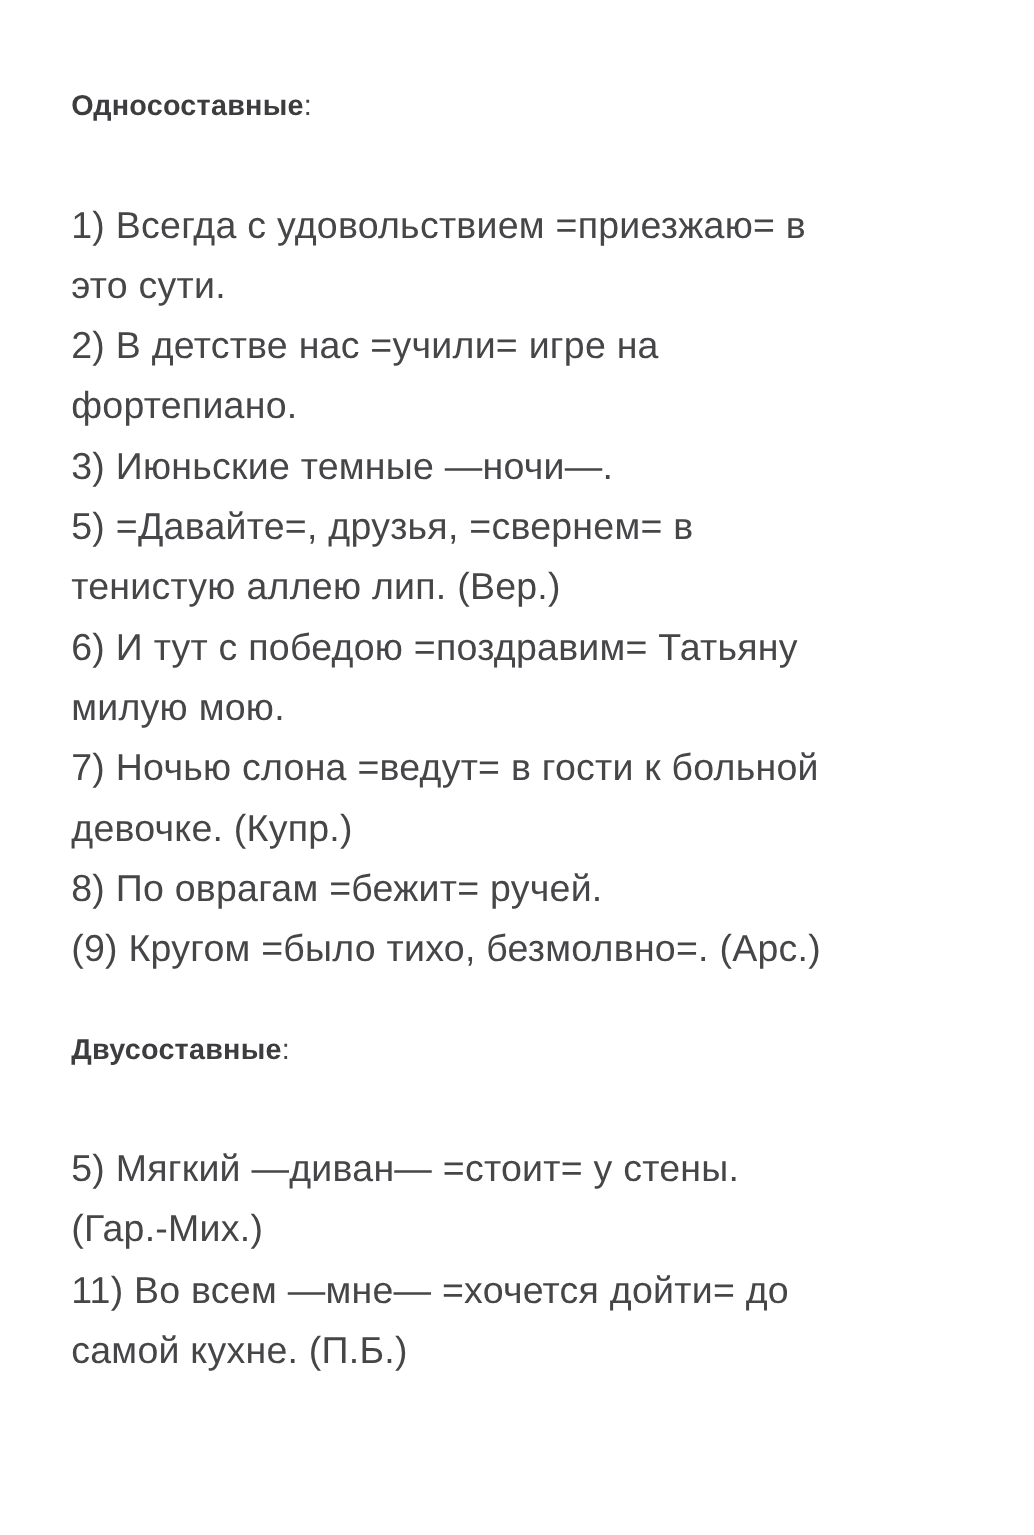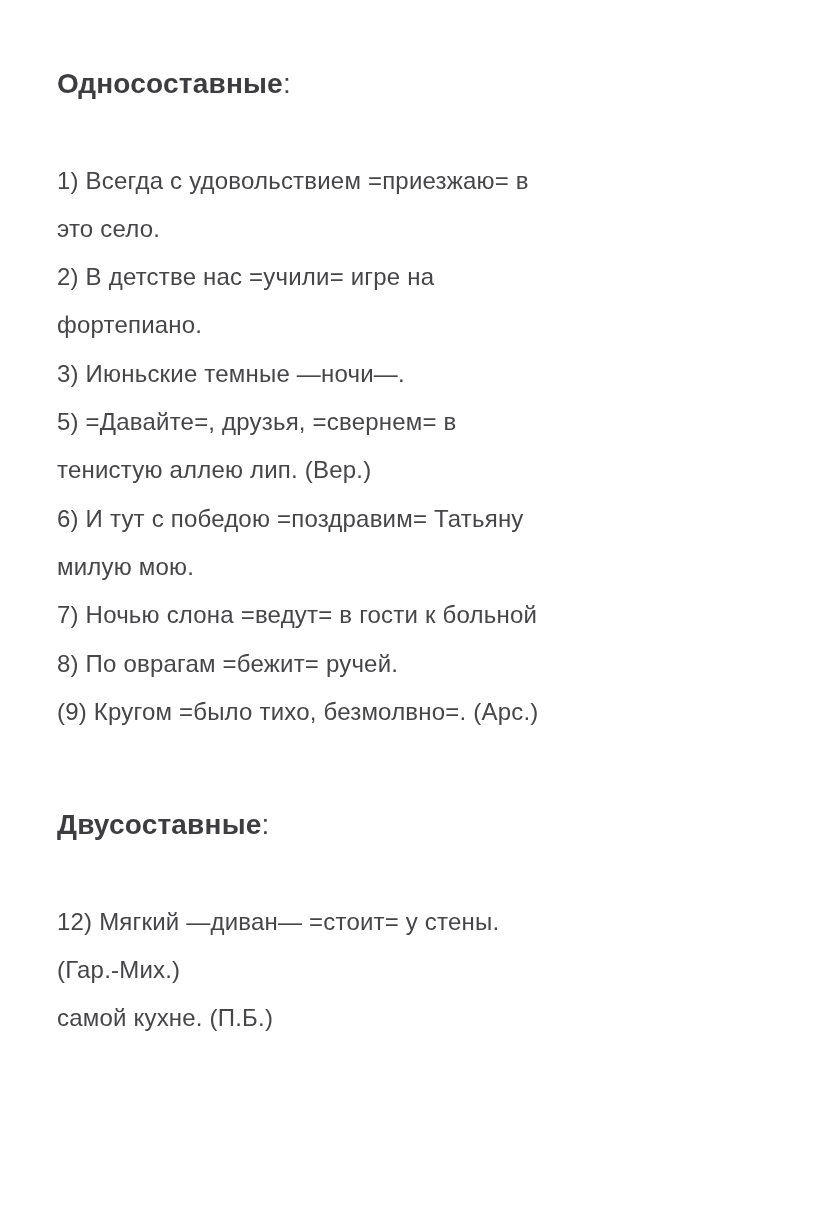--- a/index.html
+++ b/index.html
@@ -15,63 +15,65 @@
     -webkit-font-smoothing: antialiased;
   }
   .page {
     box-sizing: border-box;
     width: 827px;
     height: 1228px;
     padding: 60px 40px 0 57px;
     background: var(--bg-color, #ffffff);
   }
   .heading {
-    font-size: 28px;
+    font-size: 23px;
     line-height: 48.3px;
     font-weight: 700;
     letter-spacing: 0.2px;
     color: var(--heading-color, #3d3d40);
     margin: 0 0 48.3px 0;
     white-space: nowrap;
   }
   .heading .colon {
     font-weight: 400;
     color: var(--text-color, #464649);
   }
   .line {
-    font-size: 24px;
+    font-size: 30px;
     line-height: 48.3px;
     font-weight: 400;
     letter-spacing: 0.2px;
     color: var(--text-color, #464649);
     white-space: nowrap;
   }
   .section-gap {
-    margin-top: 65px;
+    margin-top: 31px;
   }
 </style>
 </head>
 <body style="--bg-color: #ffffff; --text-color: #464649; --heading-color: #3d3d40;">
 
 <div class="page">
 
   <div class="heading"><span>Односоставные</span><span class="colon">:</span></div>
 
   <div class="line">1) Всегда с удовольствием =приезжаю= в</div>
-  <div class="line">это село.</div>
+  <div class="line">это сути.</div>
   <div class="line">2) В детстве нас =учили= игре на</div>
   <div class="line">фортепиано.</div>
   <div class="line">3) Июньские темные —ночи—.</div>
   <div class="line">5) =Давайте=, друзья, =свернем= в</div>
   <div class="line">тенистую аллею лип. (Вер.)</div>
   <div class="line">6) И тут с победою =поздравим= Татьяну</div>
   <div class="line">милую мою.</div>
   <div class="line">7) Ночью слона =ведут= в гости к больной</div>
+  <div class="line">девочке. (Купр.)</div>
   <div class="line">8) По оврагам =бежит= ручей.</div>
   <div class="line">(9) Кругом =было тихо, безмолвно=. (Арс.)</div>
 
   <div class="heading section-gap"><span>Двусоставные</span><span class="colon">:</span></div>
 
-  <div class="line">12) Мягкий —диван— =стоит= у стены.</div>
+  <div class="line">5) Мягкий —диван— =стоит= у стены.</div>
   <div class="line">(Гар.-Мих.)</div>
+  <div class="line">11) Во всем —мне— =хочется дойти= до</div>
   <div class="line">самой кухне. (П.Б.)</div>
 
 </div>
 
 </body></html>

